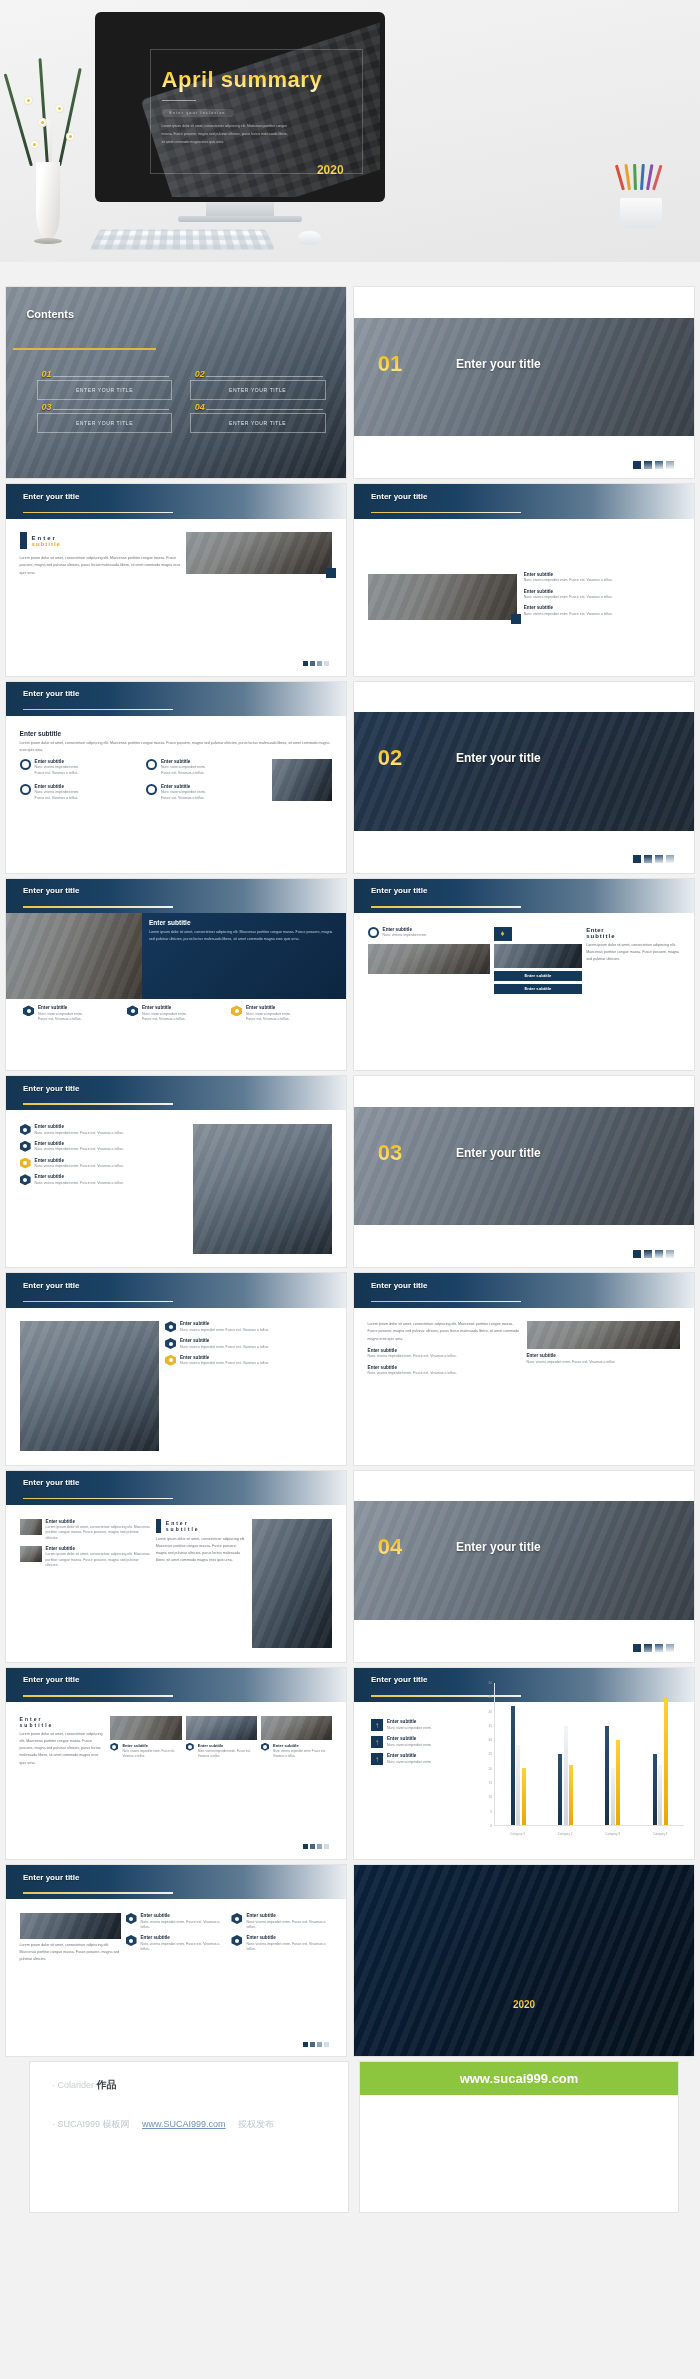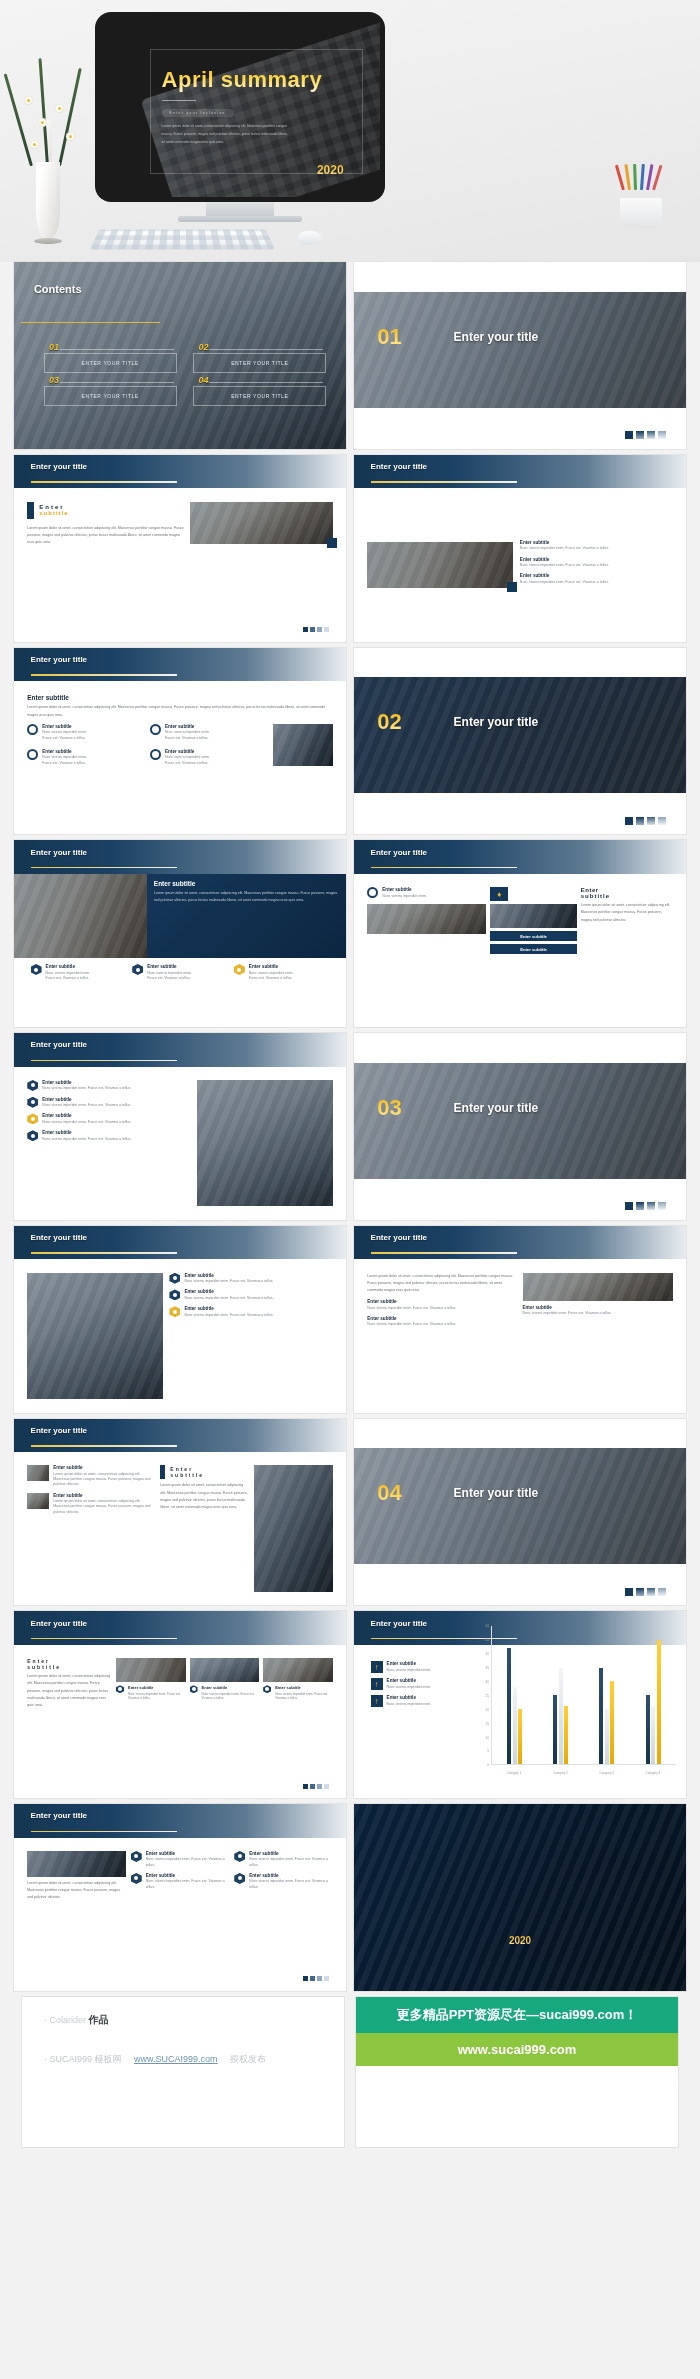--- a/index.html
+++ b/index.html
@@ -8,21 +8,21 @@
     font-family:"Liberation Sans", sans-serif;
     -webkit-font-smoothing:antialiased;
   }
   .page { width:700px; position:relative; }
 
   
   .hero { width:700px; height:262px; background:#f0f0f0; position:relative; overflow:hidden; }
   .hero-bg { position:absolute; inset:0;
     background:linear-gradient(170deg,#f4f4f4 0%,#ececec 60%,#e6e6e6 100%); }
   .monitor { position:absolute; left:95px; top:12px; width:290px; height:190px;
-    background:#1b1b1b; border-radius:16px; padding:5px; }
+    background:#1b1b1b; border-radius:6px; padding:5px; }
   .screen { width:100%; height:100%; border-radius:2px; position:relative; overflow:hidden;
     background:
       radial-gradient(ellipse at 75% 60%, rgba(160,175,190,.30) 0%, rgba(0,0,0,0) 55%),
       linear-gradient(125deg,#0d2b45 0%,#123css 0%,#10365a 35%,#0a2438 75%,#071a2a 100%); }
   .screen-kb { position:absolute; right:-12%; top:22%; width:92%; height:78%;
     transform:rotate(-18deg);
     background:
       repeating-linear-gradient(90deg, rgba(255,255,255,.055) 0 9px, rgba(0,0,0,0) 9px 17px),
       repeating-linear-gradient(0deg, rgba(255,255,255,.05) 0 8px, rgba(0,0,0,0) 8px 15px),
       linear-gradient(120deg, rgba(190,205,220,.22), rgba(20,35,50,.05));
@@ -70,21 +70,21 @@
     border-radius:50%; background:#e8b93c; }
   .pencils { position:absolute; right:38px; top:178px; width:42px; height:30px; }
   .pencil { position:absolute; bottom:18px; width:3px; height:26px; border-radius:1px;
     transform-origin:bottom center; }
   .cup { position:absolute; right:38px; top:198px; width:42px; height:30px; border-radius:2px 2px 5px 5px;
     background:linear-gradient(180deg,#fafafa,#e3e5e7); }
   .hero-watermark { position:absolute; left:0; right:0; top:175px; text-align:center;
     font-size:9px; color:#b9bcc0; letter-spacing:3px; }
 
   
-  .grid { padding:0 14px 6px; display:grid; grid-template-columns:1fr 1fr; gap:6px 8px; }
+  .grid { padding:0 6px 6px; display:grid; grid-template-columns:1fr 1fr; gap:6px 8px;margin-top:25px; }
   .slide { position:relative; width:100%; aspect-ratio:16/9; background:#fff;
     box-shadow:0 0 0 1px #e3e3e3; overflow:hidden; }
 
   
   .ph { background-color:#9aa3ab; background-blend-mode:multiply; position:relative; overflow:hidden; }
   .ph.office { background-image:
       linear-gradient(115deg,#e9e4de 0%,#cfc6bb 40%,#8e8174 75%,#5d5348 100%); }
   .ph.meet { background-image:
       linear-gradient(140deg,#f2efe9 0%,#d6cec2 35%,#8c8073 70%,#4b443c 100%); }
   .ph.phone { background-image:
@@ -201,21 +201,21 @@
   .th-t { position:absolute; left:0; right:0; top:38%; text-align:center; font-size:24px;
     font-weight:bold; z-index:2;
     background:linear-gradient(180deg,#f0b412 0%,#ffd34d 50%,#fff3cd 100%);
     -webkit-background-clip:text; background-clip:text; color:transparent; }
   .th-y { position:absolute; left:0; right:0; top:70%; text-align:center; font-size:10px;
     font-weight:bold; z-index:2;
     background:linear-gradient(180deg,#f0b412,#ffe9a8);
     -webkit-background-clip:text; background-clip:text; color:transparent; }
 
   
-  .foot { display:grid; grid-template-columns:1fr 1fr; gap:6px 12px; padding:0 22px 10px; }
+  .foot { display:grid; grid-template-columns:1fr 1fr; gap:6px 12px; padding:0 22px 10px;margin-left:8px; }
   .foot-card { background:#fff; box-shadow:0 0 0 1px #e3e3e3; min-height:150px; padding:16px 22px; }
   .cred { font-size:9px; color:#c9ced3; margin-bottom:26px; }
   .cred b { color:#3d4349; font-size:10px; }
   .cred a { color:#6d93b8; text-decoration:underline; margin:0 10px; }
   .cred .cn { color:#c2c7cc; }
   .banner-wrap { background:#fff; box-shadow:0 0 0 1px #e3e3e3; min-height:150px; }
   .b1 { background:#17a87e; color:#fff; text-align:center; font-size:13px; font-weight:bold;
     padding:9px 0; }
   .b2 { background:#8cc63f; color:#fff; text-align:center; font-size:13px; font-weight:bold;
     padding:9px 0; }
@@ -875,18 +875,17 @@
         <span>· Colarider</span>
         <b>作品</b>
       </div>
       <div class="cred">
         <span class="cn">· SUCAI999 模板网</span>
         <a href="#">www.SUCAI999.com</a>
         <span class="cn">授权发布</span>
       </div>
     </div>
     <div class="banner-wrap">
-      <div class="b1">更多精品PPT资源尽在—sucai999.com！</div>
       <div class="b2">www.sucai999.com</div>
     </div>
   </div>
 
 </div>
 
 </body></html>

